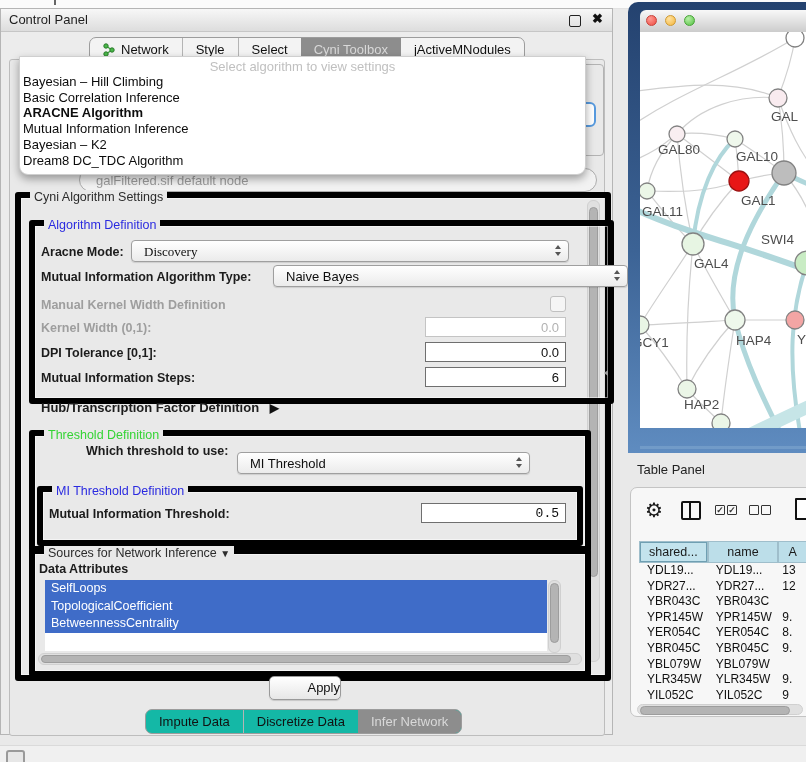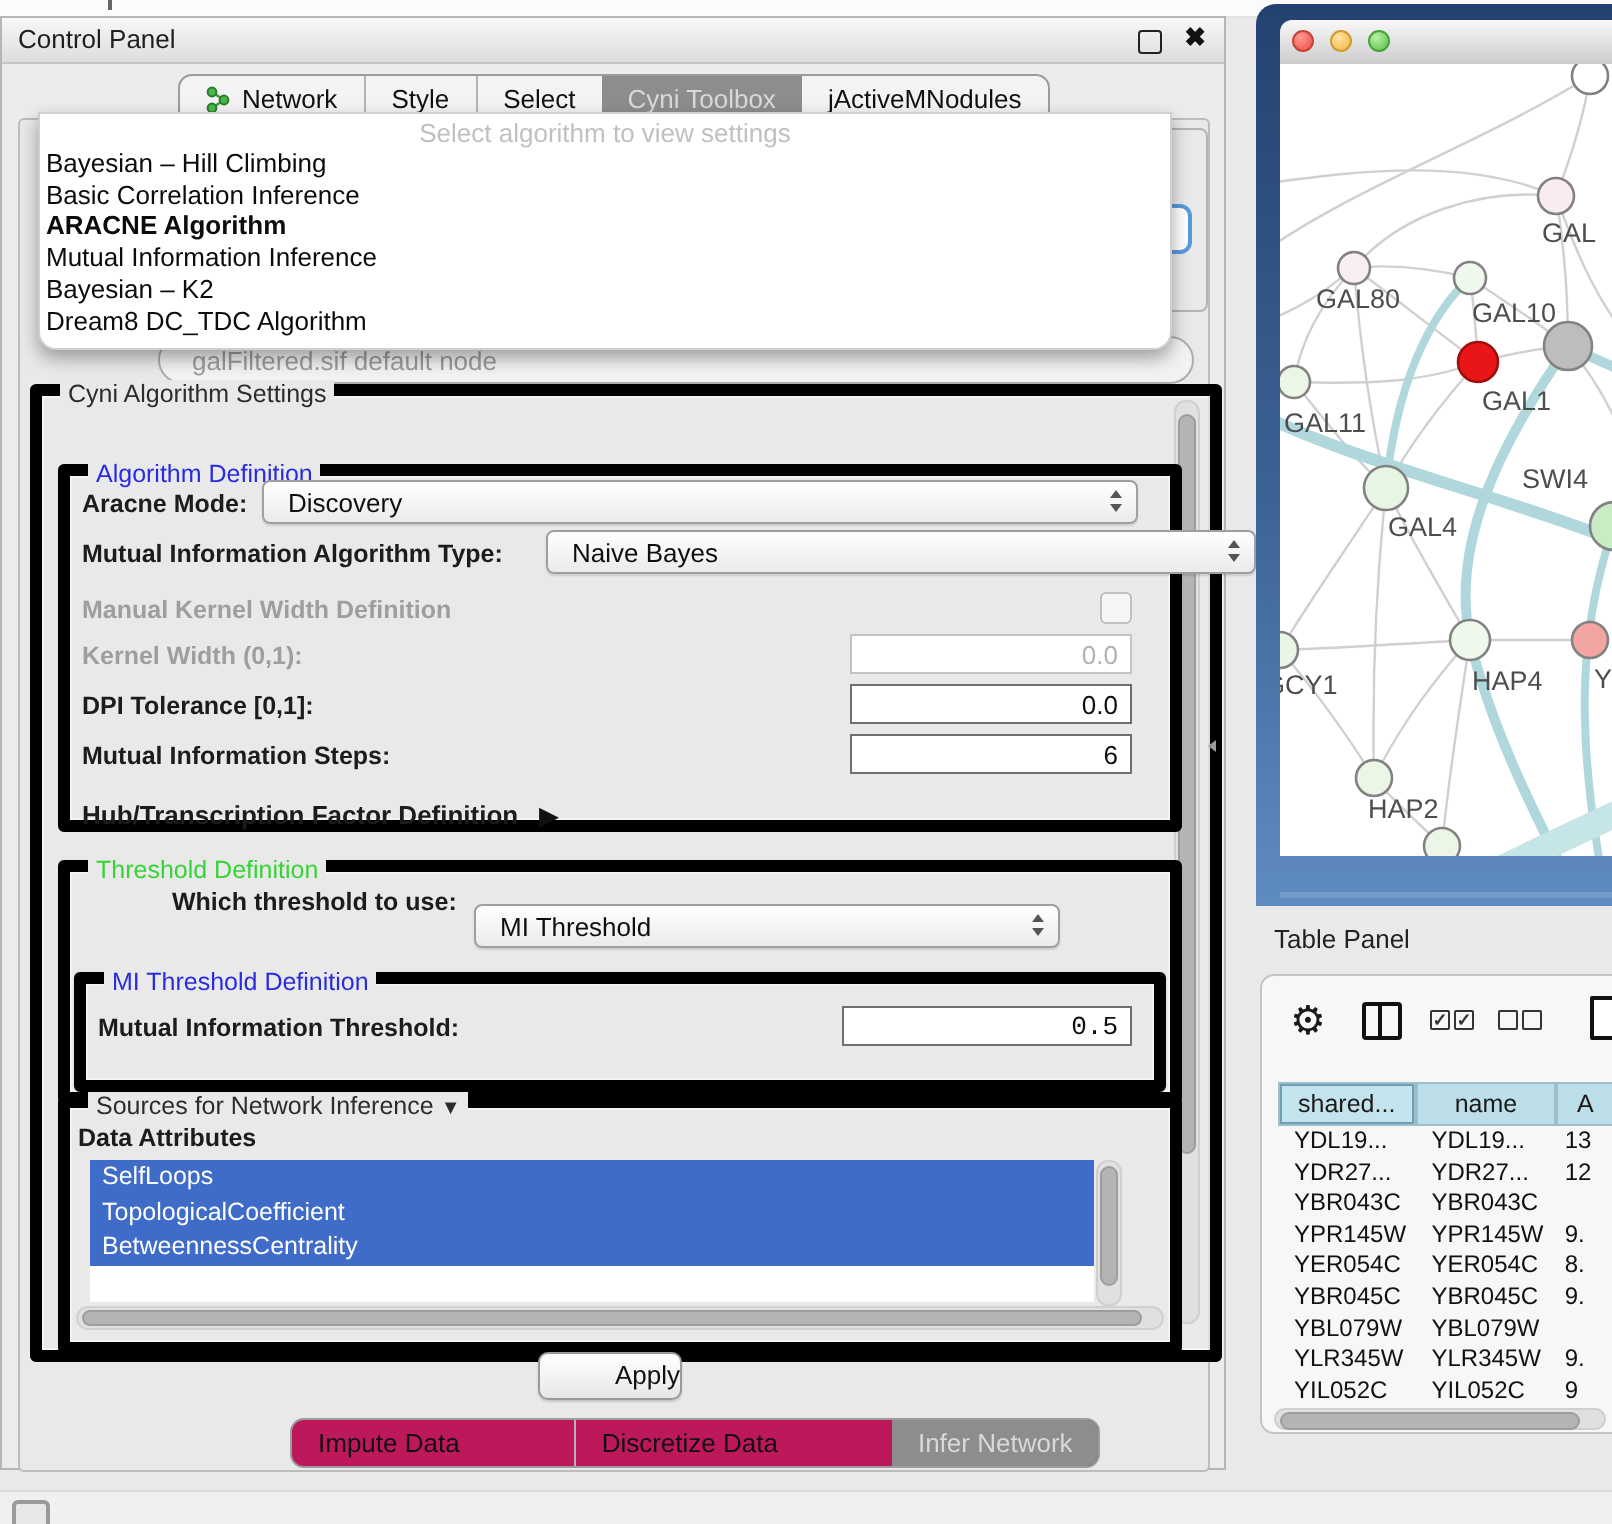--- a/index.html
+++ b/index.html
@@ -54,21 +54,21 @@
   
   .sb-track{background:#e0e0e0;border-radius:6px;border:1px solid #d0d0d0;}
   .sb-thumb{background:#b4b4b4;border-radius:6px;border:1px solid #9d9d9d;}
   
   #attr-list{overflow:hidden;background:#fff;}
   .attr-item{height:17.5px;line-height:17.5px;padding-left:6px;font-size:12.5px;color:#fff;background:#3f6cc8;}
   
   #apply-btn{width:70px;height:22px;border:1px solid #9a9a9a;border-radius:5px;
     background:linear-gradient(#ffffff,#e7e7e7);font-size:13px;text-align:right;line-height:21px;color:#111;
     box-shadow:0 1px 1px rgba(0,0,0,.15);}
-  #bottom-tabs{display:flex;height:23px;border:1px solid #9c9c9c;border-radius:7px;background:#be185d;overflow:hidden;gap:44px;}
+  #bottom-tabs{display:flex;height:23px;border:1px solid #9c9c9c;border-radius:7px;background:#14b8a6;overflow:hidden;}
   
   #split-arrow{left:604px;top:370px;width:0;height:0;border-top:3px solid transparent;border-bottom:3px solid transparent;border-right:4px solid #9a9a9a;}
   
   #net-window{left:628px;top:2px;width:178px;height:451px;border-radius:10px 0 0 0;
     background:linear-gradient(180deg,#24426f 0%,#3c6395 55%,#5f8cc0 100%);}
   #net-titlebar{left:12px;top:8px;width:166px;height:22px;background:linear-gradient(#f8f8f8,#cccccc);
     border-radius:6px 0 0 0;border-bottom:1px solid #a8a8a8;}
   .tl{position:absolute;top:5px;width:11px;height:11px;border-radius:50%;}
   #tl-red{left:6px;background:radial-gradient(circle at 35% 30%,#ff9a92,#ee4c42);border:1px solid #c8423a;box-sizing:border-box;}
   #tl-yellow{left:25px;background:radial-gradient(circle at 35% 30%,#ffe2a0,#f4b63e);border:1px solid #cf9a32;box-sizing:border-box;}
@@ -145,25 +145,25 @@
     <div class="abs" id="bg-combo">galFiltered.sif default node</div>
 
     <div class="abs grp" style="left:5px;top:132px;width:584px;height:477px;">
       <span class="legend">Cyni Algorithm Settings</span>
     </div>
 
     <div class="abs sb-track" style="left:577px;top:140px;width:11px;height:460px;">
       <div class="abs sb-thumb" style="left:1px;top:6px;width:7px;height:368px;"></div>
     </div>
 
-    <div class="abs grp" style="left:19px;top:172px;width:550px;height:172px;">
+    <div class="abs grp" style="left:19px;top:160px;width:550px;height:172px;padding-left:23px;">
       <span class="legend blue">Algorithm Definition</span>
     </div>
     <div class="abs bl" style="left:31px;top:185px;">Aracne Mode:</div>
-    <div class="abs combo" style="left:121px;top:180px;width:438px;">
+    <div class="abs combo" style="left:121px;top:180px;width:438px;font-family:Liberation Serif, serif;">
       <span>Discovery</span>
       <span class="spin">
           <i class="up"></i>
           <i class="dn"></i>
         </span>
     </div>
     <div class="abs bl" style="left:31px;top:210px;">Mutual Information Algorithm Type:</div>
     <div class="abs combo" style="left:263px;top:205px;width:355px;">
       <span>Naive Bayes</span>
       <span class="spin">

